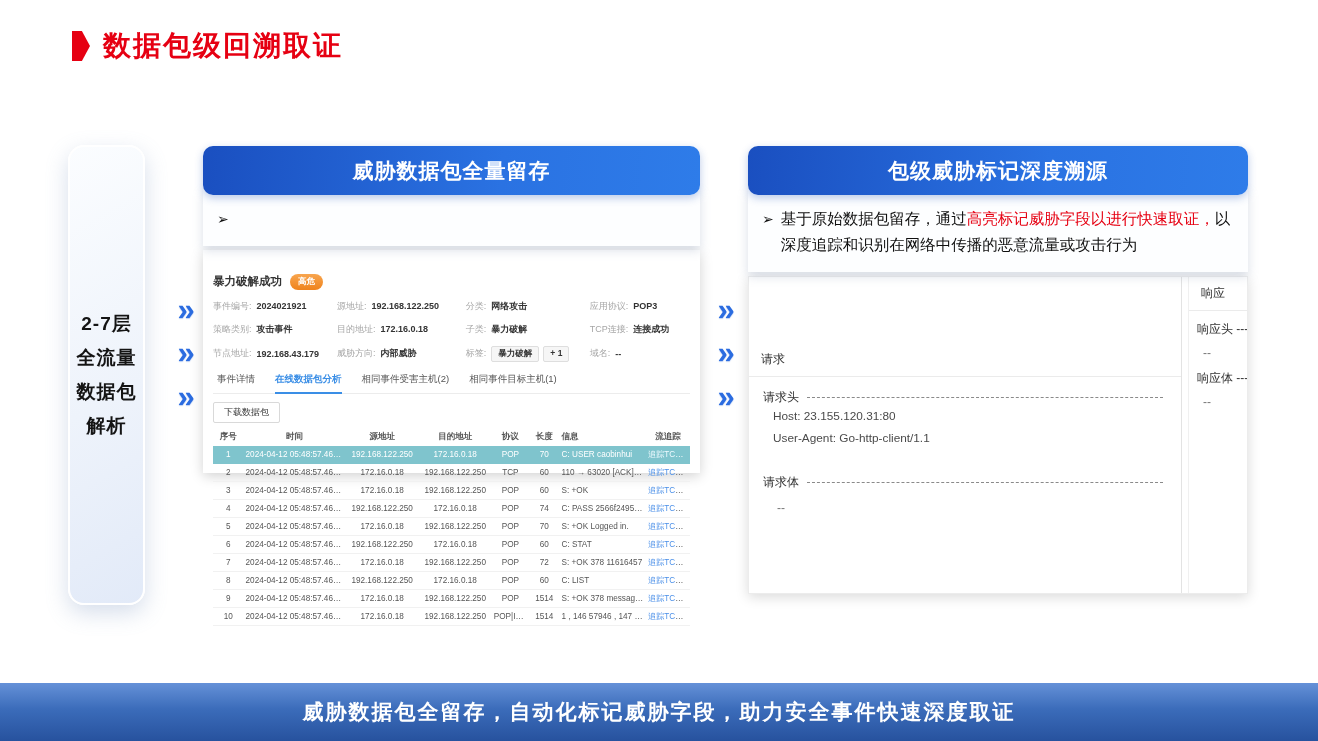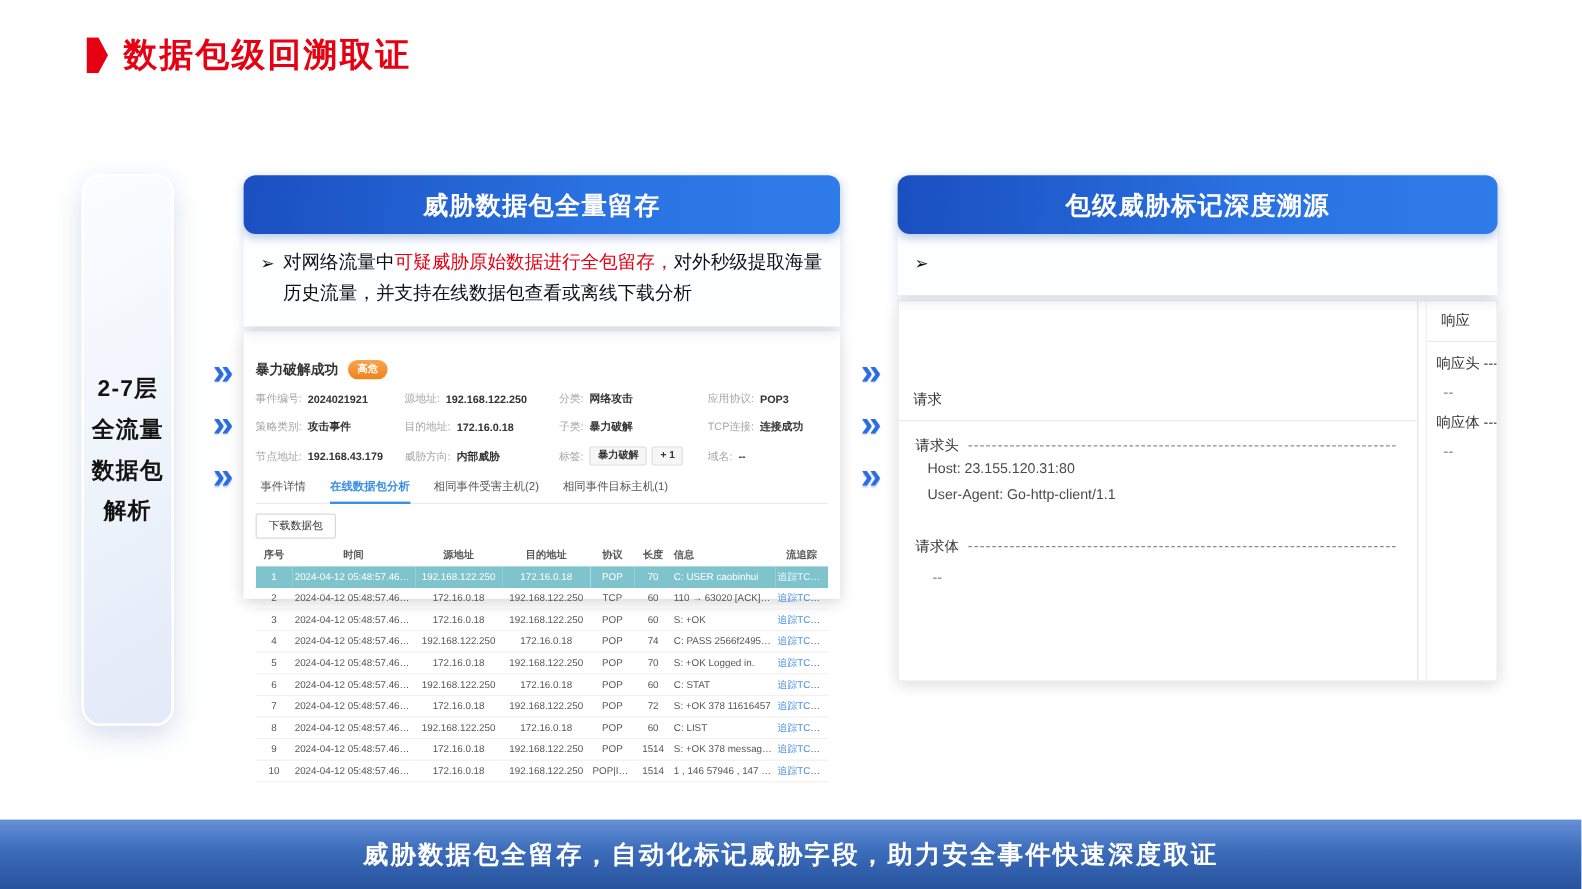--- a/index.html
+++ b/index.html
@@ -122,21 +122,20 @@
 <div class="chevrons" id="chevrons-mid">
   <span class="chev">»</span>
   <span class="chev">»</span>
   <span class="chev">»</span>
 </div>
 
 <div class="panel" id="panel1">
   <div class="panel-header">威胁数据包全量留存</div>
   <div class="panel-desc">
     <span class="desc-bullet">➢</span>
-    <span><span>对网络流量中</span><span class="red-em">可疑威胁原始数据进行全包留存，</span><span>对外秒级提取海量历史流量，并支持在线数据包查看或离线下载分析</span></span>
   </div>
 
   <div class="shot" id="shot1">
     <div class="evt-title-row">
       <span class="evt-title">暴力破解成功</span>
       <span class="evt-badge">高危</span>
     </div>
     <div class="evt-fields">
         <div class="fld">
           <span class="fld-label">事件编号:</span>
@@ -313,20 +312,21 @@
           </tr>
         </tbody>
     </table>
   </div>
 </div>
 
 <div class="panel" id="panel2">
   <div class="panel-header">包级威胁标记深度溯源</div>
   <div class="panel-desc">
     <span class="desc-bullet">➢</span>
+    <span><span>基于原始数据包留存，通过</span><span class="red-em">高亮标记威胁字段以进行快速取证，</span><span>以深度追踪和识别在网络中传播的恶意流量或攻击行为</span></span>
   </div>
 
   <div class="shot" id="shot2">
     <div class="req-pane">
       <div class="pane-hd">请求</div>
       <div class="req-body">
         <div class="sec-row">
           <span class="sec-label">请求头</span>
           <span class="dashes"></span>
         </div>

